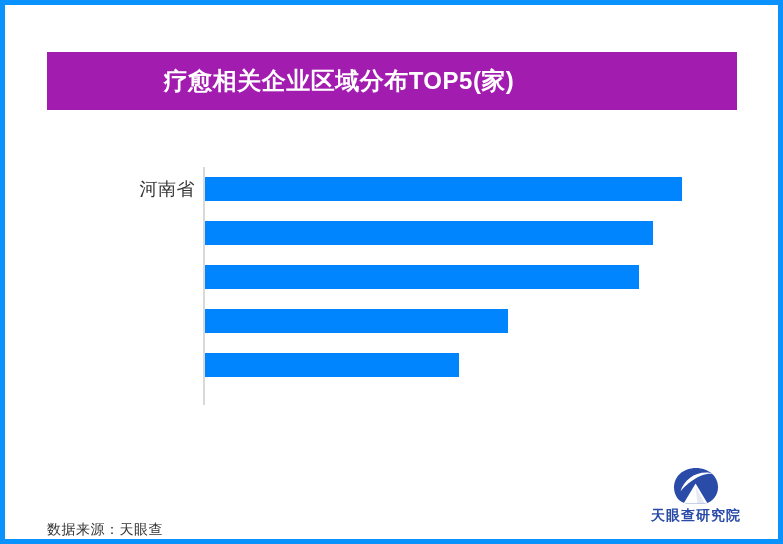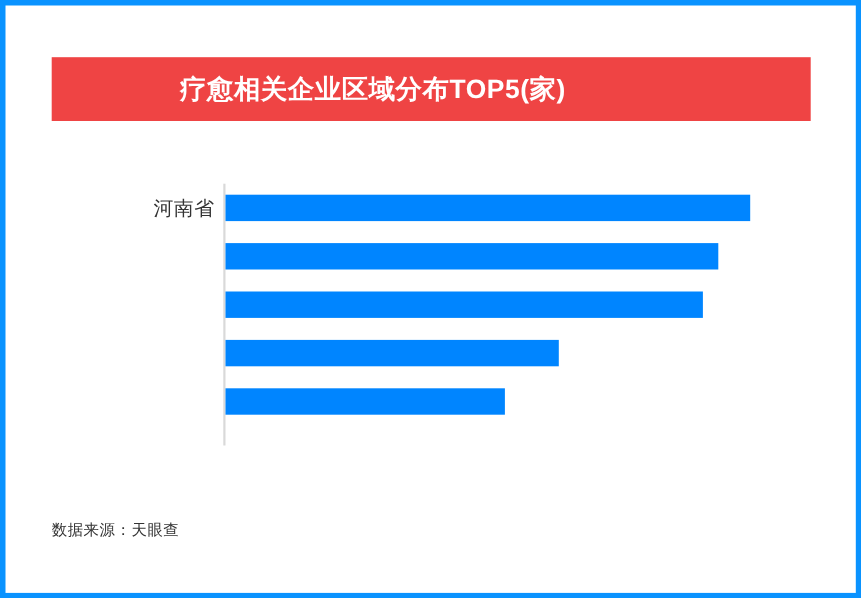--- a/index.html
+++ b/index.html
@@ -85,21 +85,21 @@
     top: 10px;
   }
   .bar-fill {
     height: 24px;
     background: #0085ff;
   }
   
   .source-note {
     position: absolute;
     left: 42px;
-    top: 468px;
+    top: 516px;
     font-size: 14px;
     color: #333333;
     letter-spacing: 0.5px;
   }
   .logo {
     position: absolute;
     right: 22px;
     top: 462px;
     width: 120px;
     height: 62px;
@@ -119,21 +119,21 @@
     color: #2a4ba8;
     letter-spacing: 1px;
     white-space: nowrap;
   }
 </style>
 </head>
 <body>
 
 <div id="infographic" style="border-color: rgb(10, 147, 255); background: rgb(255, 255, 255);">
 
-  <div class="title-banner" style="background: #ef4444;">
+  <div class="title-banner" style="background: #a21caf;">
     <span class="title-text" style="color: rgb(255, 255, 255);">疗愈相关企业区域分布TOP5(家)</span>
   </div>
 
   <div class="chart-area">
     <div class="axis-line" style="background: rgb(217, 217, 217);"></div>
     <div class="bar-rows">
 
       <div class="bar-row">
         <span class="bar-label">河南省</span>
         <div class="bar-track">
@@ -163,14 +163,23 @@
         <div class="bar-track">
           <div class="bar-fill" style="width: 254px; background: rgb(0, 133, 255);"></div>
         </div>
       </div>
 
     </div>
   </div>
 
   <div class="source-note">数据来源：天眼查</div>
 
+  <div class="logo">
+    <svg class="logo-mark" viewBox="0 0 46 38">
+      <path d="M23 1 C35.5 1 45 9.3 45 20.2 C45 28.6 39.6 34.6 32.4 36.6 L13.2 36.6 C5.6 34.9 1 28.4 1 20.2 C1 9.3 10.5 1 23 1 Z" fill="#2a4ba8"></path>
+      <path d="M22.6 16.5 L34.6 36.6 L10.6 36.6 Z" fill="#ffffff"></path>
+      <path d="M22.6 19.8 L31.8 36.6 L24.4 36.6 Z" fill="#2a4ba8" opacity="0.12"></path>
+      <path d="M7.5 24.5 C10.5 13.5 21 5.5 33 5.5 C36 5.5 38.8 6.1 41 7.2 C37.5 6.4 33 6.8 28.5 8.6 C19 12.4 11.5 19.5 7.5 24.5 Z" fill="#ffffff"></path>
+    </svg>
+    <span class="logo-text" style="color: rgb(42, 75, 168);">天眼查研究院</span>
+  </div>
 
 </div>
 
 </body></html>

